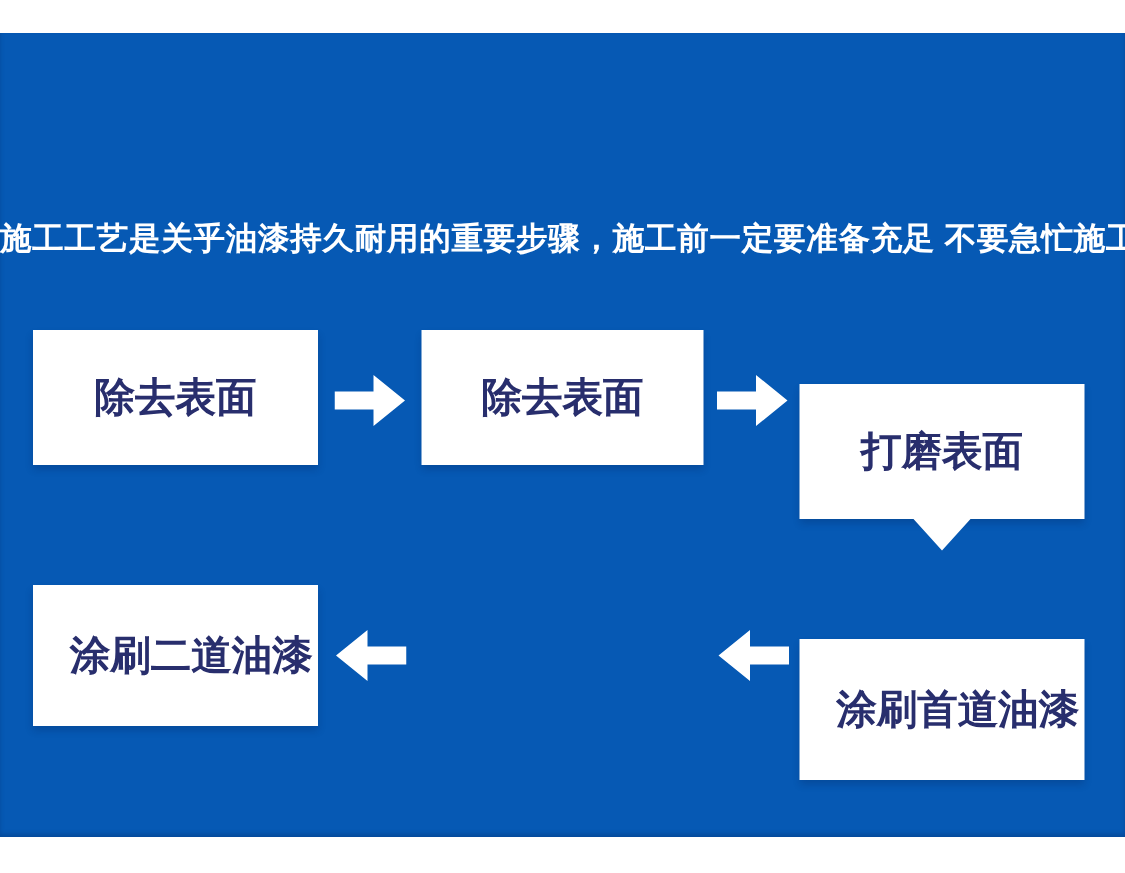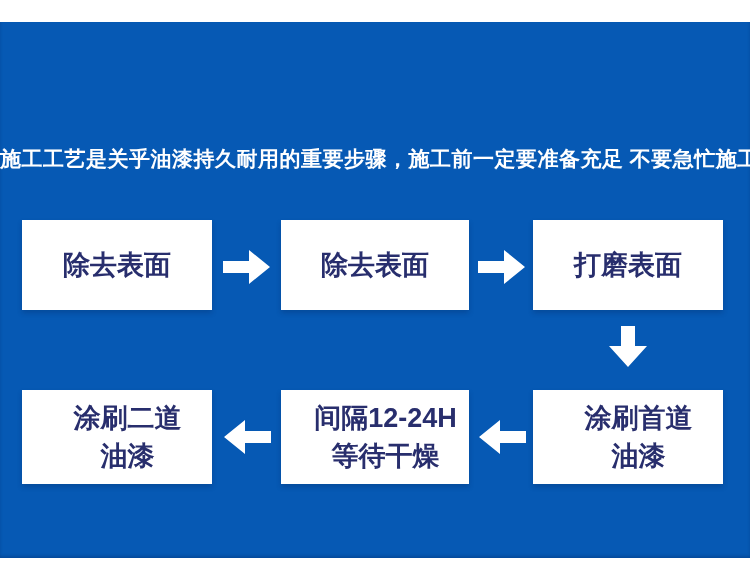--- a/index.html
+++ b/index.html
@@ -53,34 +53,34 @@
     font-size: 21px;
     font-weight: bold;
     letter-spacing: 0.5px;
     white-space: nowrap;
   }
   .step {
     position: absolute;
     background: var(--box-fill);
     color: var(--box-text-navy);
     display: flex;
-    flex-direction: column;
+    flex-direction: row;
     align-items: center;
     justify-content: center;
     text-align: center;
     font-size: 27px;
     font-weight: bold;
     line-height: 38px;
     box-shadow: 0 3px 5px rgba(0,25,70,0.22);
   }
   .r1 { top: 198px; height: 90px; }
   .r2 { top: 368px; height: 94px; padding-left: 21px; }
   .c1 { left: 22px;  width: 190px; }
   .c2 { left: 281px; width: 188px; }
-  .c3 { left: 533px; width: 190px; }
+  .c3 { left: 533px; width: 190px; margin-top: 36px; }
   .arrow {
     position: absolute;
     display: block;
   }
   .arrow svg { display: block; }
   .arrow-h { width: 48px; height: 36px; }
   .arrow-r1 { top: 227px; }
   .arrow-r2 { top: 397px; }
   .gap-a { left: 223px; }
   .gap-b { left: 478px; }
@@ -132,24 +132,20 @@
       <span>涂刷二道</span>
       <span>油漆</span>
     </div>
 
     <span class="arrow arrow-h arrow-r2 gap-a">
       <svg width="48" height="36" viewBox="0 0 48 36" xmlns="http://www.w3.org/2000/svg">
         <polygon points="48,12 22,12 22,1 1,18 22,35 22,24 48,24" fill="#ffffff"></polygon>
       </svg>
     </span>
 
-    <div class="step r2 c2">
-      <span>间隔12-24H</span>
-      <span>等待干燥</span>
-    </div>
 
     <span class="arrow arrow-h arrow-r2 gap-b">
       <svg width="48" height="36" viewBox="0 0 48 36" xmlns="http://www.w3.org/2000/svg">
         <polygon points="48,12 22,12 22,1 1,18 22,35 22,24 48,24" fill="#ffffff"></polygon>
       </svg>
     </span>
 
     <div class="step r2 c3">
       <span>涂刷首道</span>
       <span>油漆</span>

